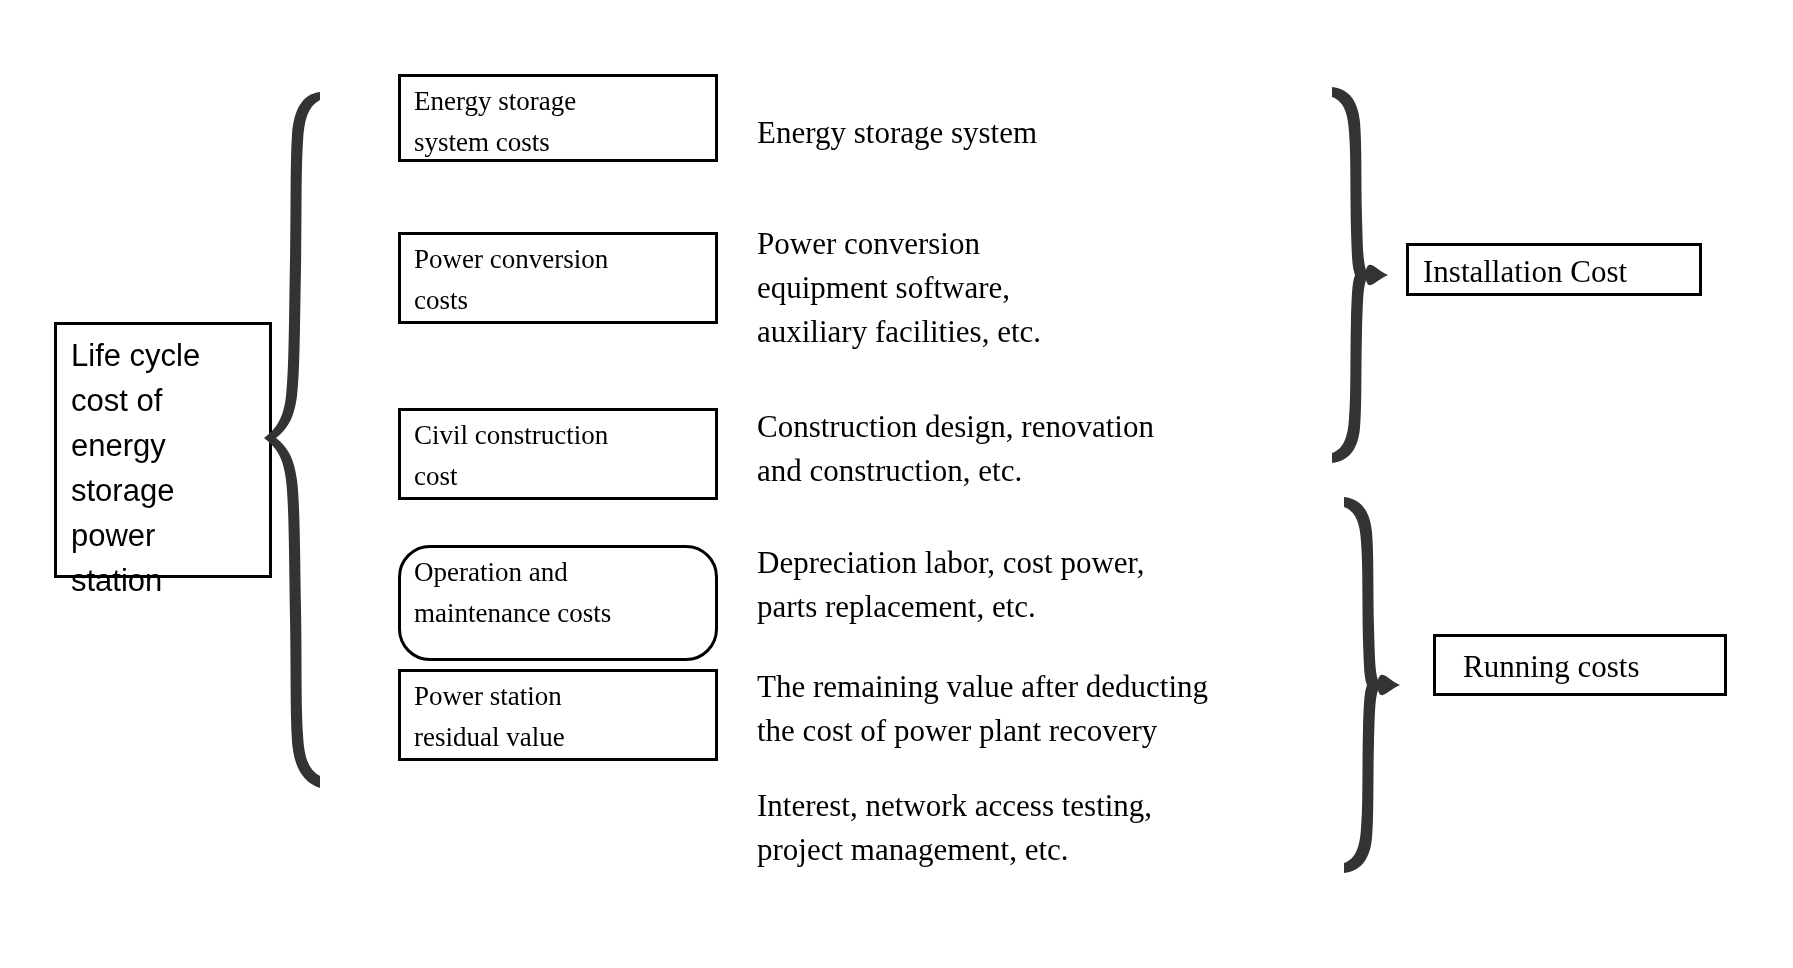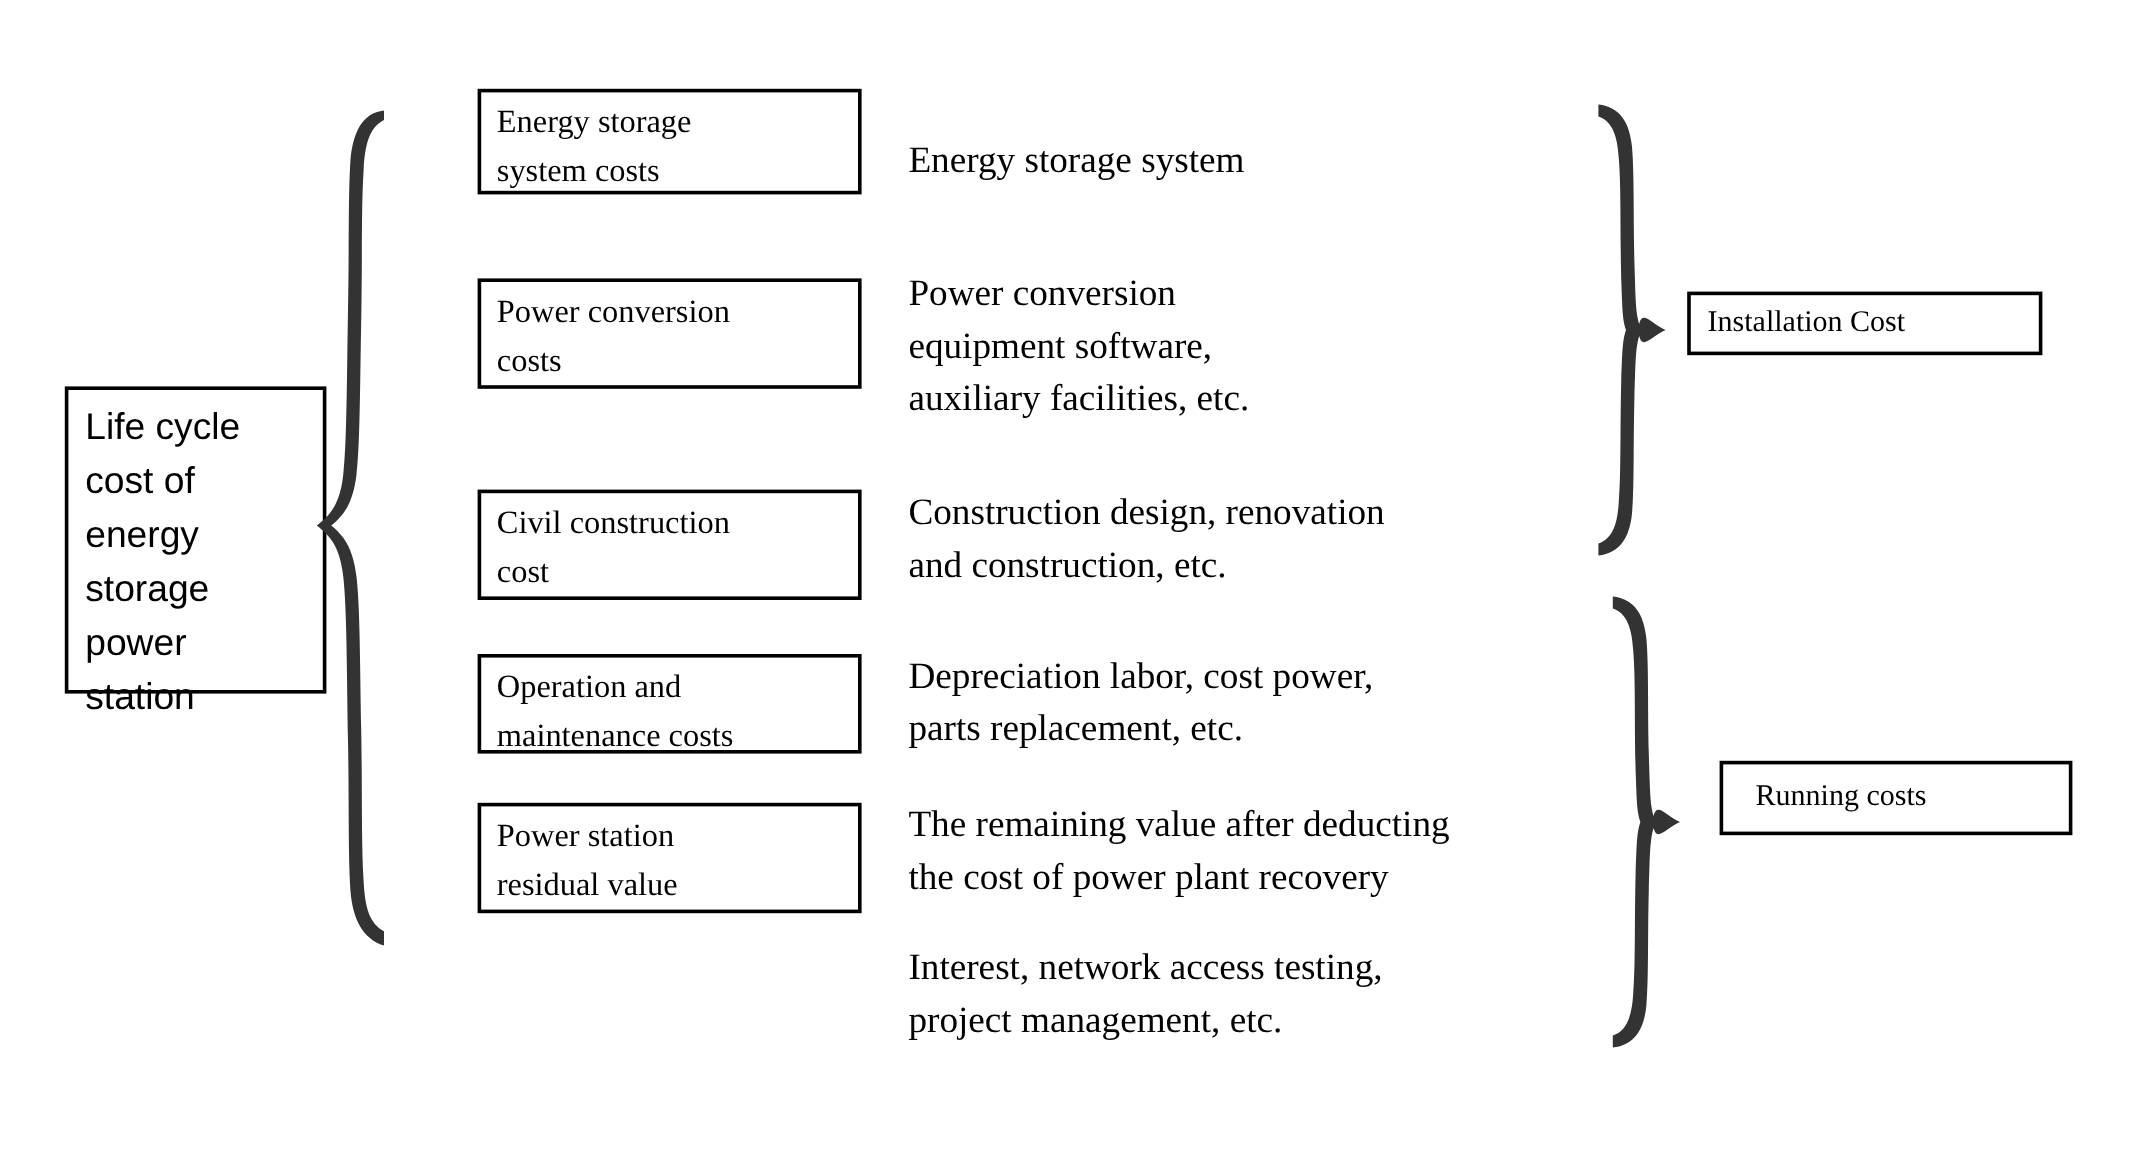--- a/index.html
+++ b/index.html
@@ -89,21 +89,21 @@
 
   
   .group-box {
     position: absolute;
     border: 3px solid #000;
     box-sizing: border-box;
     background: #fff;
   }
   .group-label {
     font-family: "Liberation Serif", serif;
-    font-size: 25px;
+    font-size: 31px;
     line-height: 1;
     white-space: nowrap;
   }
 
   #gb-install {
     left: 1406px;
     top: 243px;
     width: 296px;
     height: 53px;
   }
@@ -172,21 +172,21 @@
   <div class="item-box" style="top:232px; height:92px;">
     <div class="item-label">Power conversion
 costs</div>
   </div>
 
   <div class="item-box" style="top:408px; height:92px;">
     <div class="item-label">Civil construction
 cost</div>
   </div>
 
-  <div class="item-box" style="top:545px; height:83px;">
+  <div class="item-box" style="top:545px; height:116px;border-radius:32px;">
     <div class="item-label">Operation and
 maintenance costs</div>
   </div>
 
   <div class="item-box" style="top:669px; height:92px;">
     <div class="item-label">Power station
 residual value</div>
   </div>
 
 

